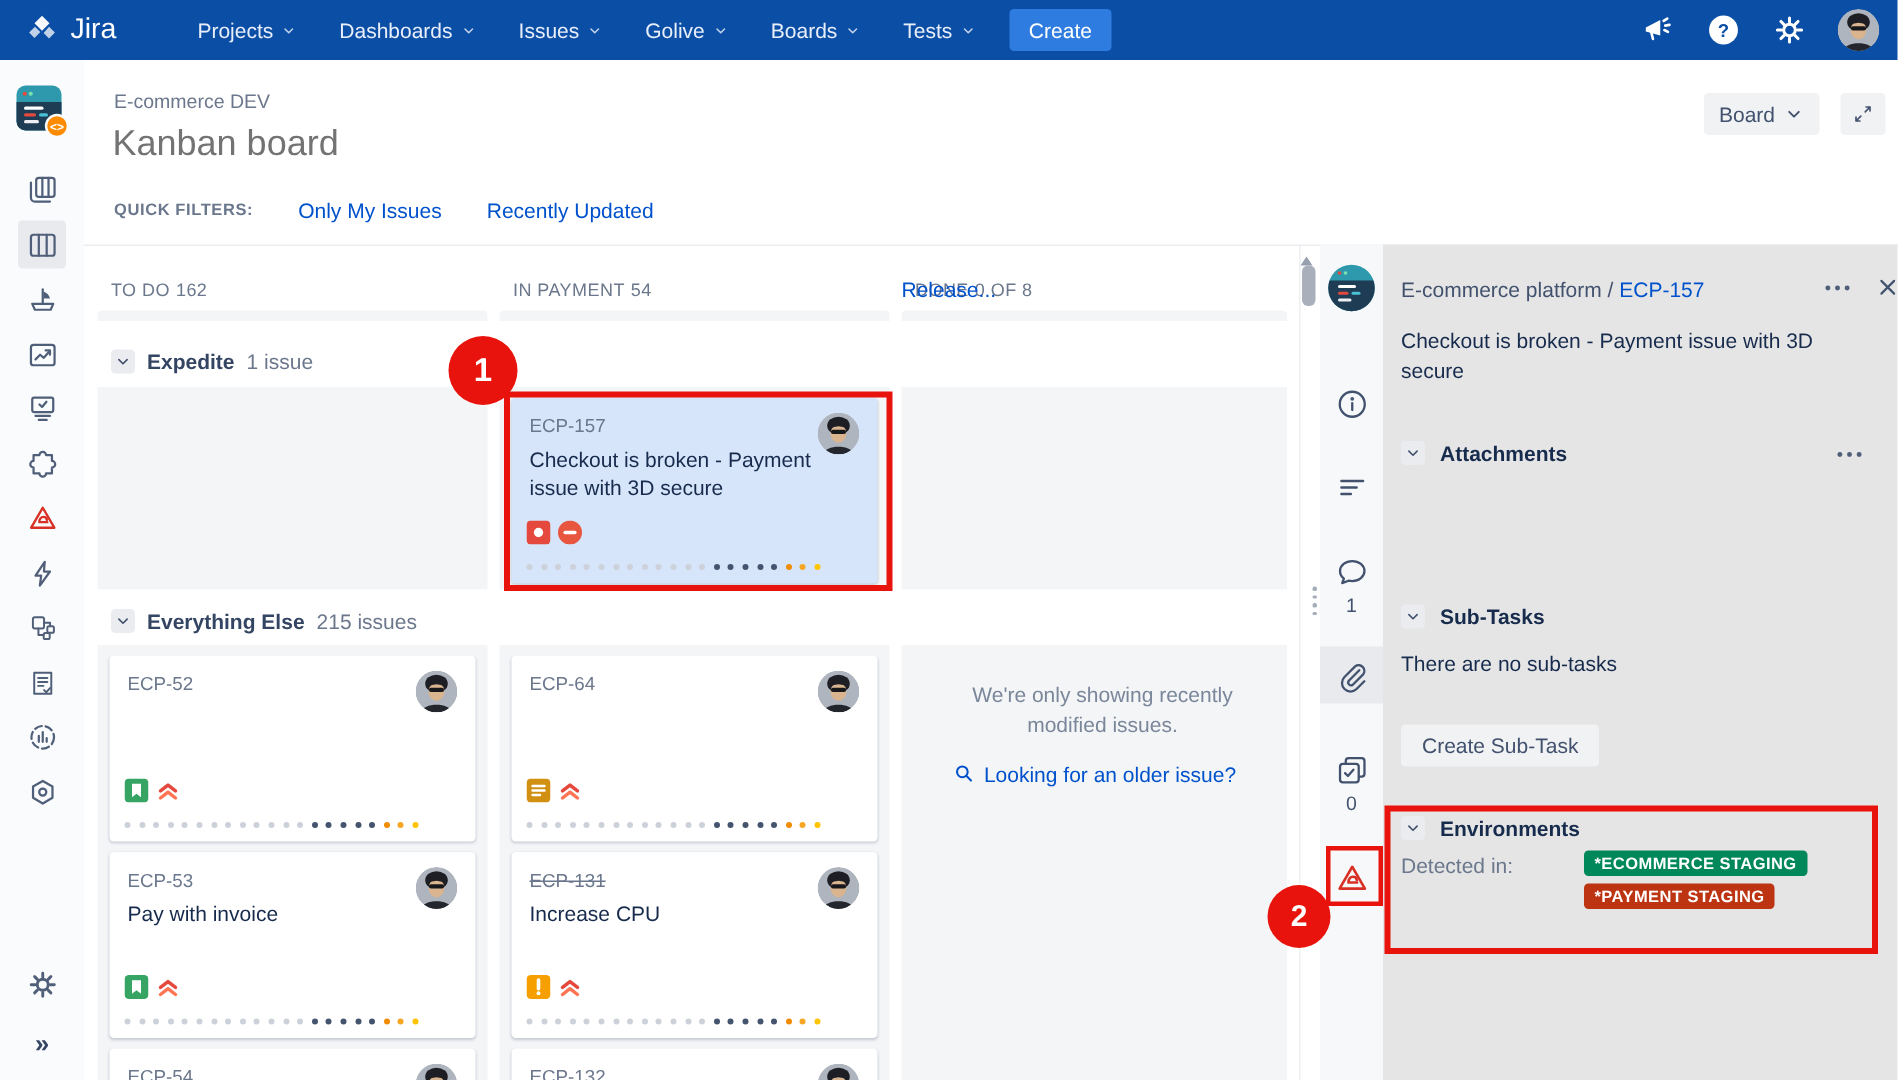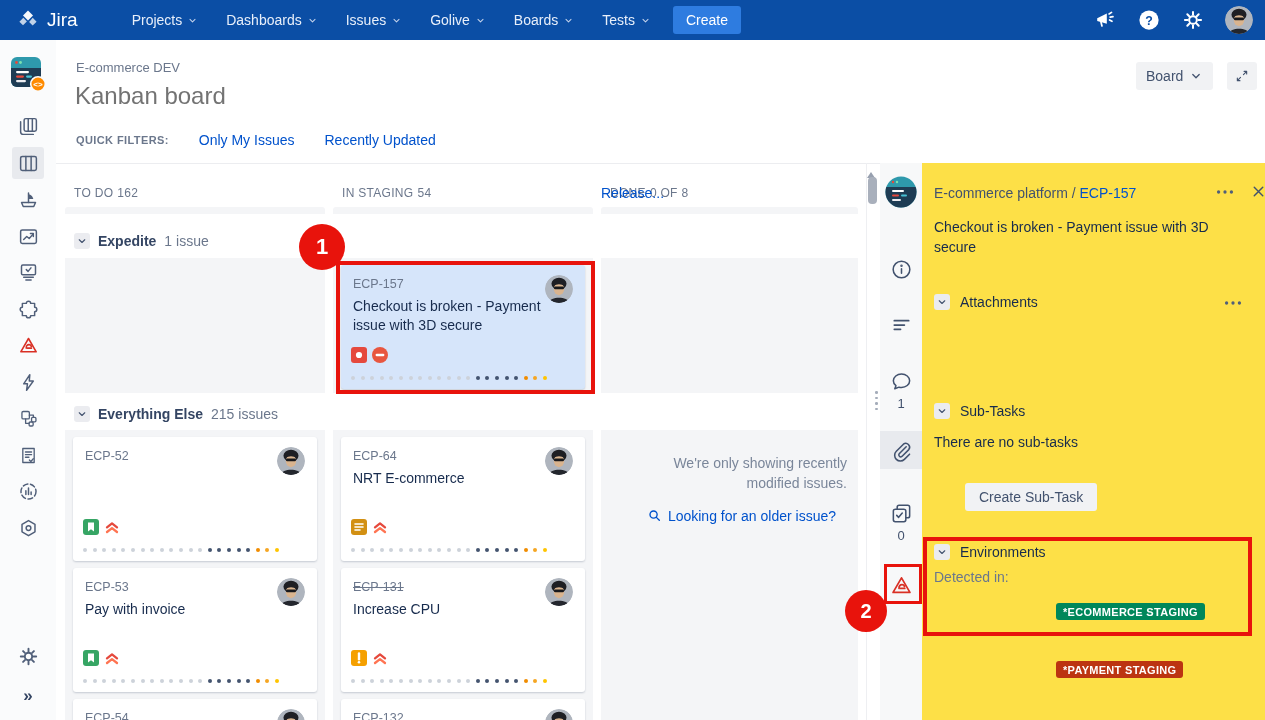--- a/index.html
+++ b/index.html
@@ -71,21 +71,21 @@
           box-shadow:0 1px 2px rgba(9,30,66,.2); margin-bottom:7px; cursor:pointer; }
   .card.selected { background:#D6E5FA; }
   .card-key { position:absolute; left:12px; top:12px; font-size:12.5px; color:#6B778C; }
   .card-key.strike { text-decoration:line-through; }
   .card .avatar { position:absolute; right:12px; top:10px; width:28px; height:28px; border-radius:50%; overflow:hidden; }
   .card-title { position:absolute; left:12px; top:32px; width:200px; font-size:14px; color:#172B4D; line-height:1.33; }
   .card-icons { position:absolute; left:10px; bottom:26px; display:flex; gap:5px; }
   .card-icons svg { width:16px; height:16px; }
   .card-dots { position:absolute; left:10px; bottom:9px; display:flex; gap:5.6px; }
   .dot { width:4px; height:4px; border-radius:50%; }
-  .notice { padding:12px 14px 0 14px; text-align:right; }
+  .notice { padding:12px 14px 0 14px; text-align:center; }
   .notice-msg { font-size:14px; color:#7A869A; line-height:1.45; }
   .notice-link { margin-top:14px; display:inline-flex; align-items:center; gap:6px; font-size:14px;
                  color:#0052CC; text-decoration:none; cursor:pointer; }
   .notice-link svg { width:15px; height:15px; }
 
   
   .vscroll-arrow { position:absolute; left:866px; top:165px; width:12px; color:#97A0AF; }
   .vscroll-arrow svg { width:10px; height:8px; }
   .vscroll-thumb { position:absolute; left:868px; top:177px; width:9px; height:27px;
                    background:#A9B0BC; border-radius:4px; cursor:pointer; }
@@ -97,43 +97,43 @@
                color:#42526E; cursor:pointer; }
   .rail-item svg { width:23px; height:23px; }
   .rail-item.red svg { color:#D93025; }
   .rail-sel { position:absolute; left:0; width:42px; height:38px; background:#E8EAEE; }
   .rail-cnt { position:absolute; left:0; width:42px; text-align:center; font-size:13px; color:#42526E; }
   .rail-logo { position:absolute; left:5px; top:13px; width:32px; height:32px; cursor:pointer; }
   .drag-handle { position:absolute; left:875px; top:391px; display:flex; flex-direction:column; gap:3px; }
   .drag-handle i { width:2.5px; height:2.5px; background:#A5ADBA; border-radius:50%; }
 
   
-  .panel { position:absolute; left:922px; top:163px; right:0; bottom:0; background:#fde047; }
+  .panel { position:absolute; left:922px; top:163px; right:0; bottom:0; background:#e5e5e5; }
   .p-crumb { position:absolute; left:12px; top:22px; font-size:14px; color:#42526E; }
   .p-crumb a { color:#0052CC; text-decoration:none; cursor:pointer; }
   .p-more { position:absolute; left:292px; top:18px; width:22px; height:22px; color:#505F79; cursor:pointer; }
   .p-close { position:absolute; left:328px; top:20px; width:17px; height:17px; color:#42526E; cursor:pointer; }
   .p-more svg,.p-close svg { width:100%; height:100%; }
   .p-title { position:absolute; left:12px; top:54px; width:312px; font-size:14px; color:#172B4D; line-height:1.45; }
   .sec-head { position:absolute; left:12px; display:flex; align-items:center; gap:10px; }
-  .sec-label { font-size:14px; font-weight:normal; color:#172B4D; }
+  .sec-label { font-size:14px; font-weight:bold; color:#172B4D; }
   .sec-more { position:absolute; left:300px; width:22px; height:22px; color:#505F79; cursor:pointer; }
   .dropzone { position:absolute; left:12px; top:159px; width:322px; height:46px;
               border:2px dashed #C5CAD3; border-radius:3px; display:flex; align-items:center;
               justify-content:center; gap:9px; cursor:pointer; }
   .dropzone svg { width:22px; height:22px; color:#6B778C; }
   .dropzone .dz-text { font-size:14px; color:#42526E; }
   .dropzone a { color:#0052CC; text-decoration:none; }
   .p-plain { position:absolute; left:12px; font-size:14px; color:#172B4D; }
   .p-btn { position:absolute; left:12px; top:320px; height:28px; background:#F1F2F4; border:none;
-           border-radius:3px; color:#42526E; font-size:14px; padding:0 14px; cursor:pointer; font-family:inherit;margin-left:31px; }
+           border-radius:3px; color:#42526E; font-size:14px; padding:0 14px; cursor:pointer; font-family:inherit; }
   .detect-label { position:absolute; left:12px; top:406px; font-size:14px; color:#6B778C; }
   .badges { position:absolute; left:134px; top:404px; display:flex; flex-direction:column; gap:5px; align-items:flex-start; }
   .badge { color:#fff; font-size:11px; font-weight:bold; letter-spacing:.3px; border-radius:3px;
-           padding:2.5px 7px; cursor:pointer; white-space:nowrap;margin-top:36px; }
+           padding:2.5px 7px; cursor:pointer; white-space:nowrap; }
 
   
   .anno-box { position:absolute; border:4px solid #E8130C; z-index:40; pointer-events:none; }
   .anno-circle { position:absolute; background:#E8130C; border-radius:50%; color:#fff; font-weight:bold;
                  display:flex; align-items:center; justify-content:center; z-index:41; pointer-events:none; }
 </style>
 </head>
 <body>
 
 <div class="topnav">
@@ -359,21 +359,21 @@
         <path d="M14.5 9.5 20 4M20 8.5V4h-4.5M9.5 14.5 4 20M4 15.5V20h4.5"></path>
       </svg>
     </span>
 </button>
 <div class="hdr-divider"></div>
 
 <div class="colhead" style="left:74px;">
   <span>TO DO</span><span class="cnt">162</span>
 </div>
 <div class="colhead" style="left:342px;">
-  <span>IN STAGING</span><span class="cnt">54</span>
+  <span>IN PAYMENT</span><span class="cnt">54</span>
 </div>
 <div class="colhead" style="left:610px;">
   <span>DONE</span><span class="cnt">0 OF 8</span>
 </div>
 <a class="release-link">Release...</a>
 
 <div class="coltop" style="left:65px; width:260px;"></div>
 <div class="coltop" style="left:333px; width:260px;"></div>
 <div class="coltop" style="left:601px; width:257px;"></div>
 
@@ -604,21 +604,20 @@
           </defs>
           <g clip-path="url(#avc6)">
             <rect width="32" height="32" fill="#AFB5BE"></rect>
             <ellipse cx="16" cy="10" rx="8.6" ry="6.8" fill="#1E1F24"></ellipse>
             <ellipse cx="16" cy="16" rx="6" ry="7" fill="#D9B48F"></ellipse>
             <path d="M8.8 9.5Q16 4 23.2 9.5l-.4 3Q16 8.6 9.2 12.5z" fill="#1E1F24"></path>
             <rect x="10.2" y="13.2" width="11.6" height="3.2" rx="1.6" fill="#17181C"></rect>
             <path d="M4 32c2-8 22-8 24 0z" fill="#23262D"></path>
           </g>
         </svg></span>
-      <div class="card-title">NRT E-commerce</div>
       <div class="card-icons">
                 <span style="display:flex;width:16px;height:16px">
           <svg viewBox="0 0 16 16">
             <rect width="16" height="16" rx="3" fill="#D29013"></rect>
             <path d="M4 5h8M4 8h8M4 11h5" stroke="#fff" stroke-width="1.6" stroke-linecap="round"></path>
           </svg>
         </span>
                 <span style="display:flex;width:16px;height:16px">
           <svg viewBox="0 0 16 16" fill="none" stroke-linecap="round" stroke-linejoin="round">
             <path d="M3 8.3 8 4.4l5 3.9" stroke="#E5493D" stroke-width="2.3"></path>

